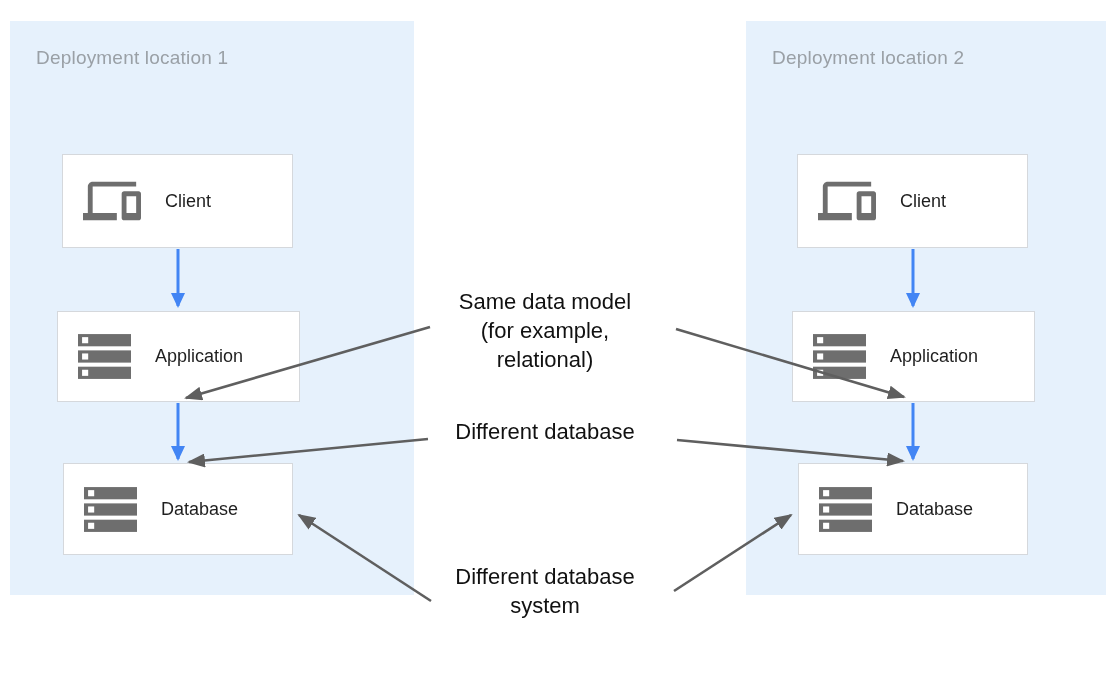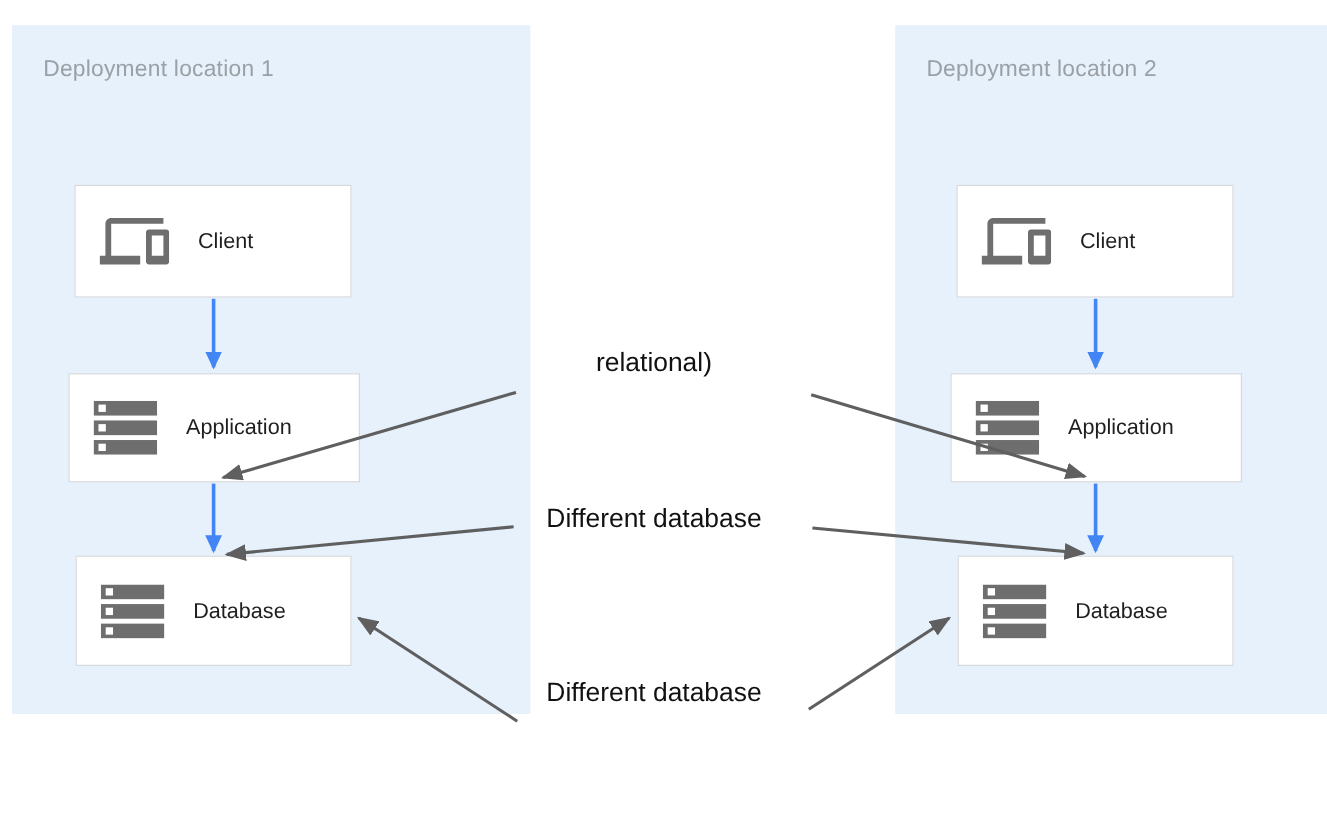--- a/index.html
+++ b/index.html
@@ -14,21 +14,20 @@
     --annotation_text:#111111;
   }
   html,body{margin:0;padding:0;background:#fff;}
   .canvas{
     position:relative;width:1106px;height:684px;background:#fff;overflow:hidden;
     font-family:"Liberation Sans", sans-serif;
   }
   .panel{
     position:absolute;top:21px;width:404px;height:574px;
     background:var(--panel_bg);
-    padding-left:28px;
   }
   .panel-1{left:10px;}
   .panel-2{left:746px;text-decoration:underline;}
   .panel-title{
     position:absolute;left:26px;top:26px;
     font-size:19px;color:var(--title_text);letter-spacing:.2px;
   }
   .node{
     position:absolute;display:flex;align-items:center;
     background:var(--box_bg);border:1px solid var(--box_border);
@@ -155,29 +154,32 @@
             <rect x="4" y="3" width="6" height="6"></rect>
             <rect x="4" y="19" width="6" height="6"></rect>
             <rect x="4" y="35" width="6" height="6"></rect>
           </g>
         </svg>
     </span>
     <span class="label">Database</span>
   </div>
 
   <div class="annotation annotation-1">
+    <div>Same data model</div>
+    <div>(for example,</div>
     <div>relational)</div>
   </div>
 
   <div class="annotation annotation-2">
     <div>Different database</div>
   </div>
 
   <div class="annotation annotation-3">
     <div>Different database</div>
+    <div>system</div>
   </div>
 
   <svg class="overlay" viewBox="0 0 1106 684">
     <defs>
       <marker id="flowHead" viewBox="0 0 15 14" markerWidth="15" markerHeight="14" refX="13" refY="7" orient="auto" markerUnits="userSpaceOnUse">
         <path d="M0,0 L15,7 L0,14 Z" class="flow-head"></path>
       </marker>
       <marker id="noteHead" viewBox="0 0 18 14" markerWidth="18" markerHeight="14" refX="16" refY="7" orient="auto" markerUnits="userSpaceOnUse">
         <path d="M0,0 L18,7 L0,14 Z" class="note-head"></path>
       </marker>

